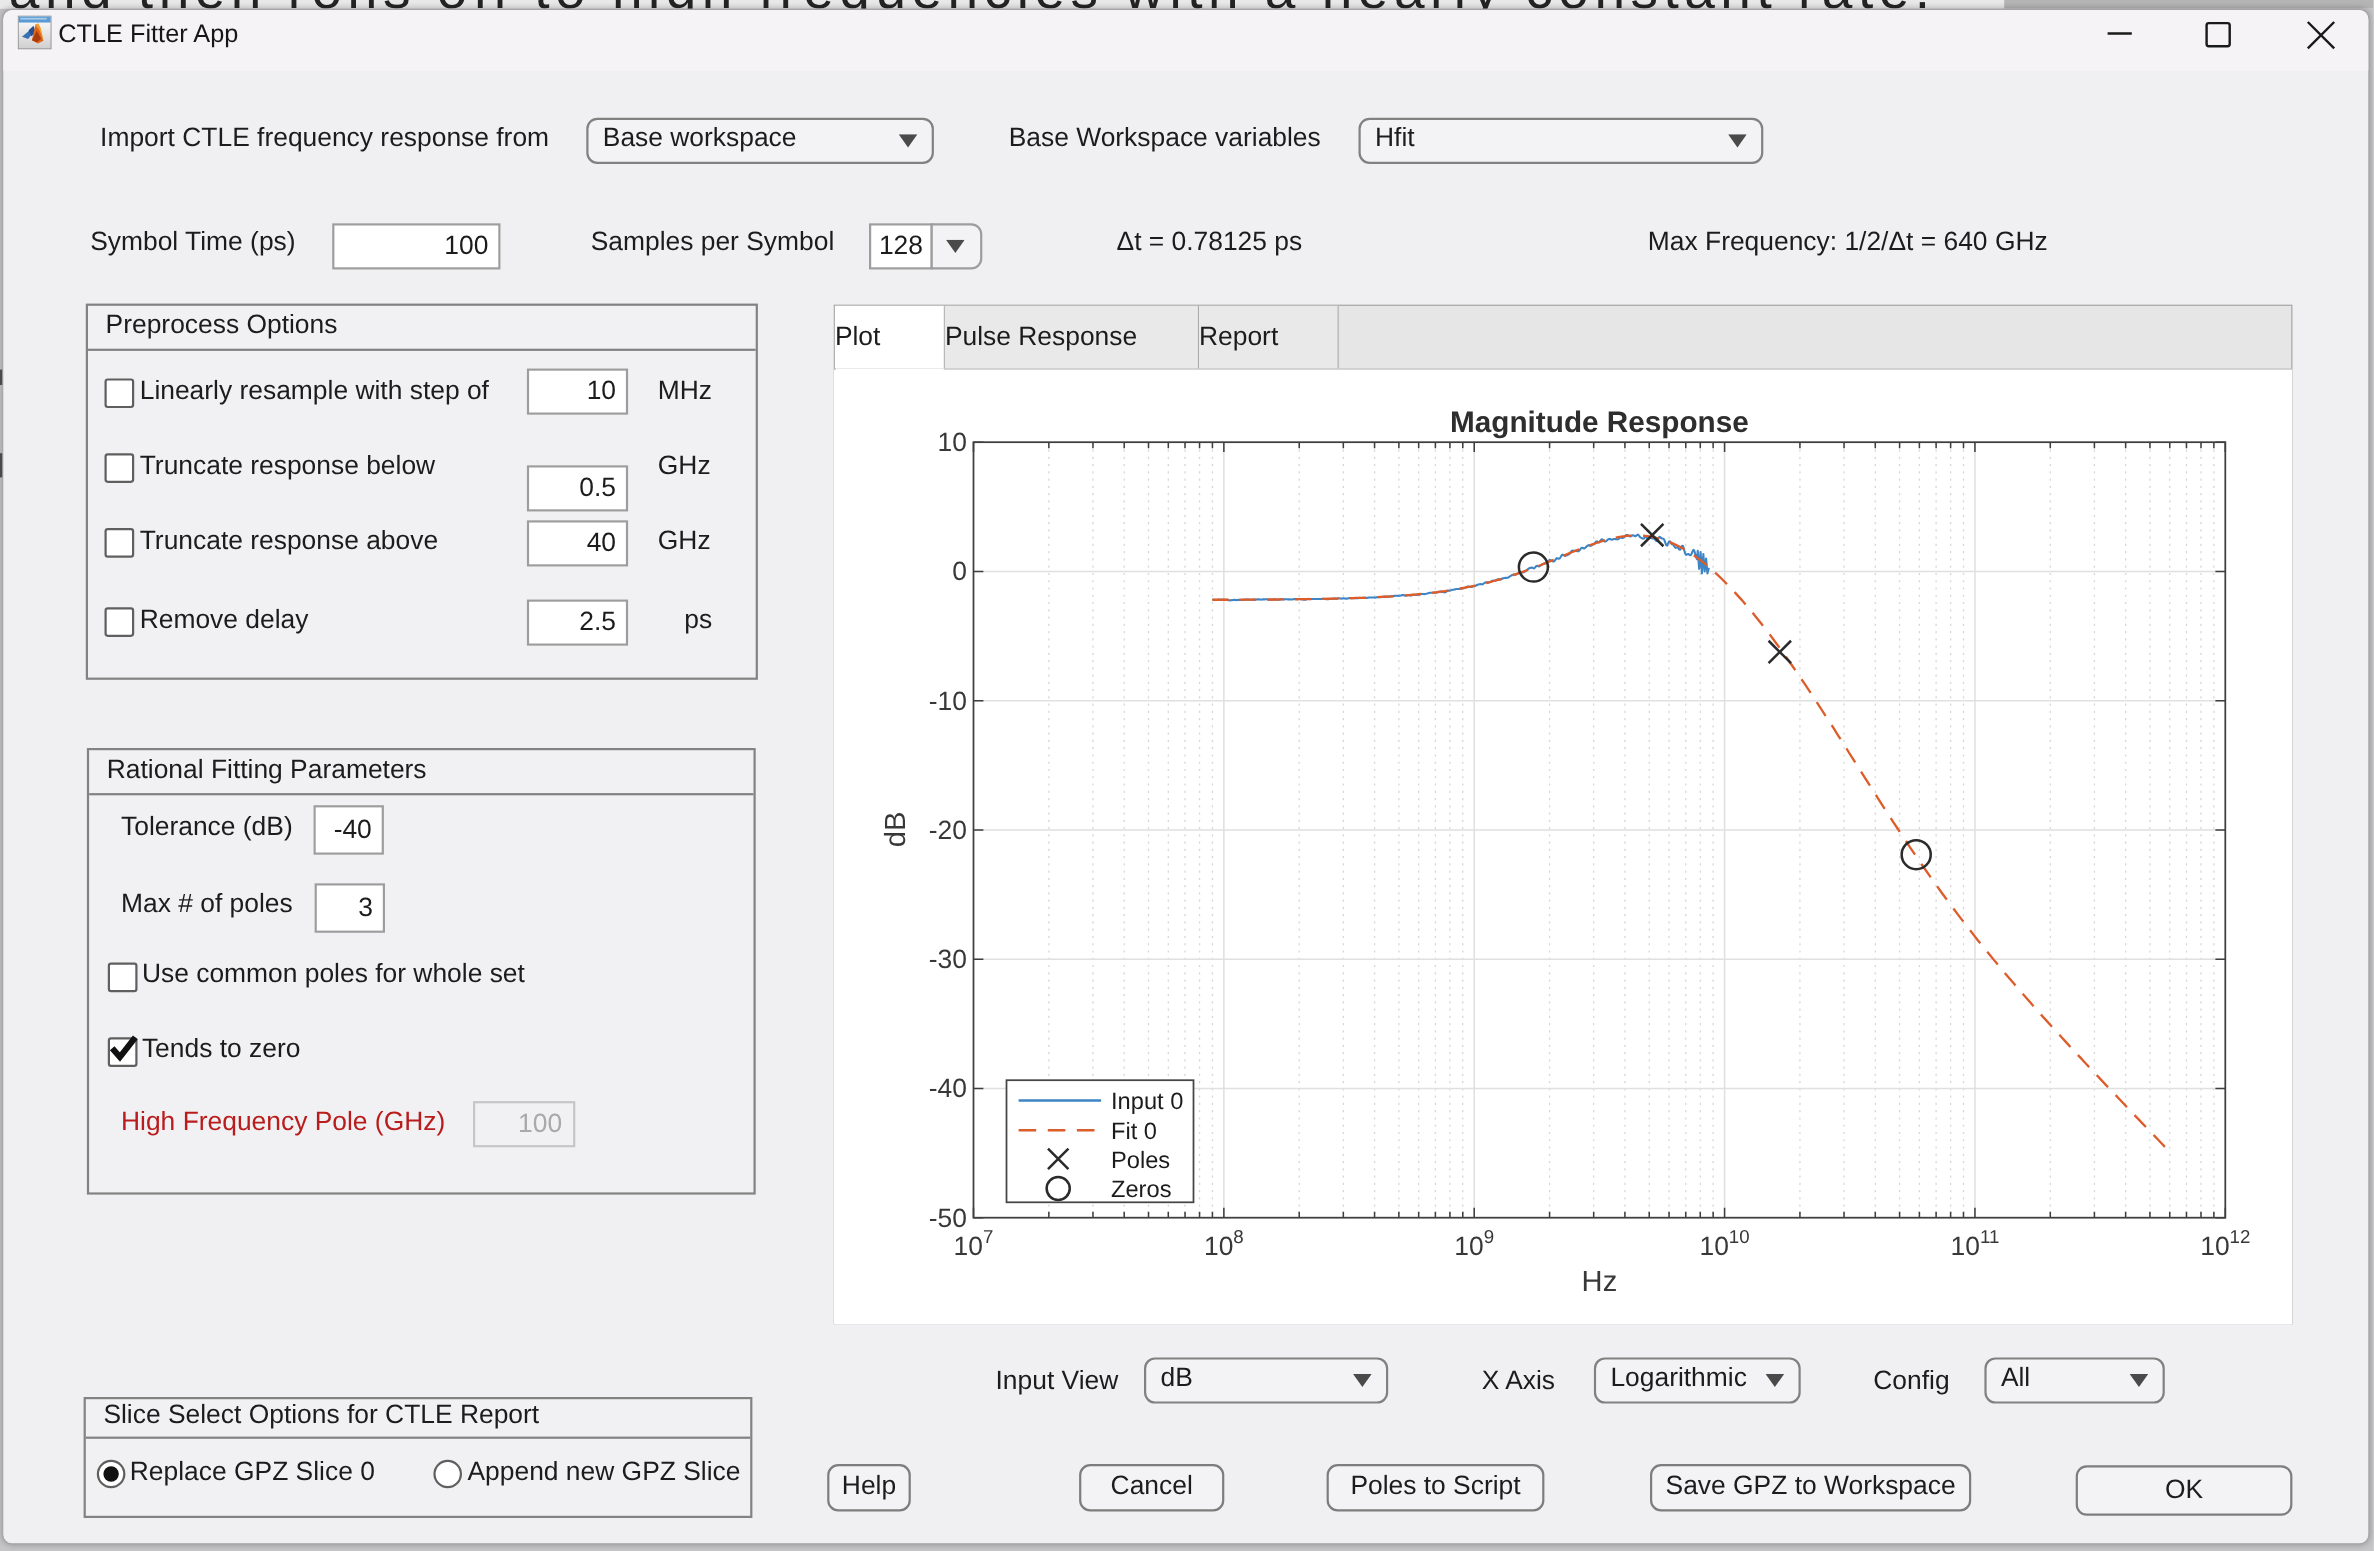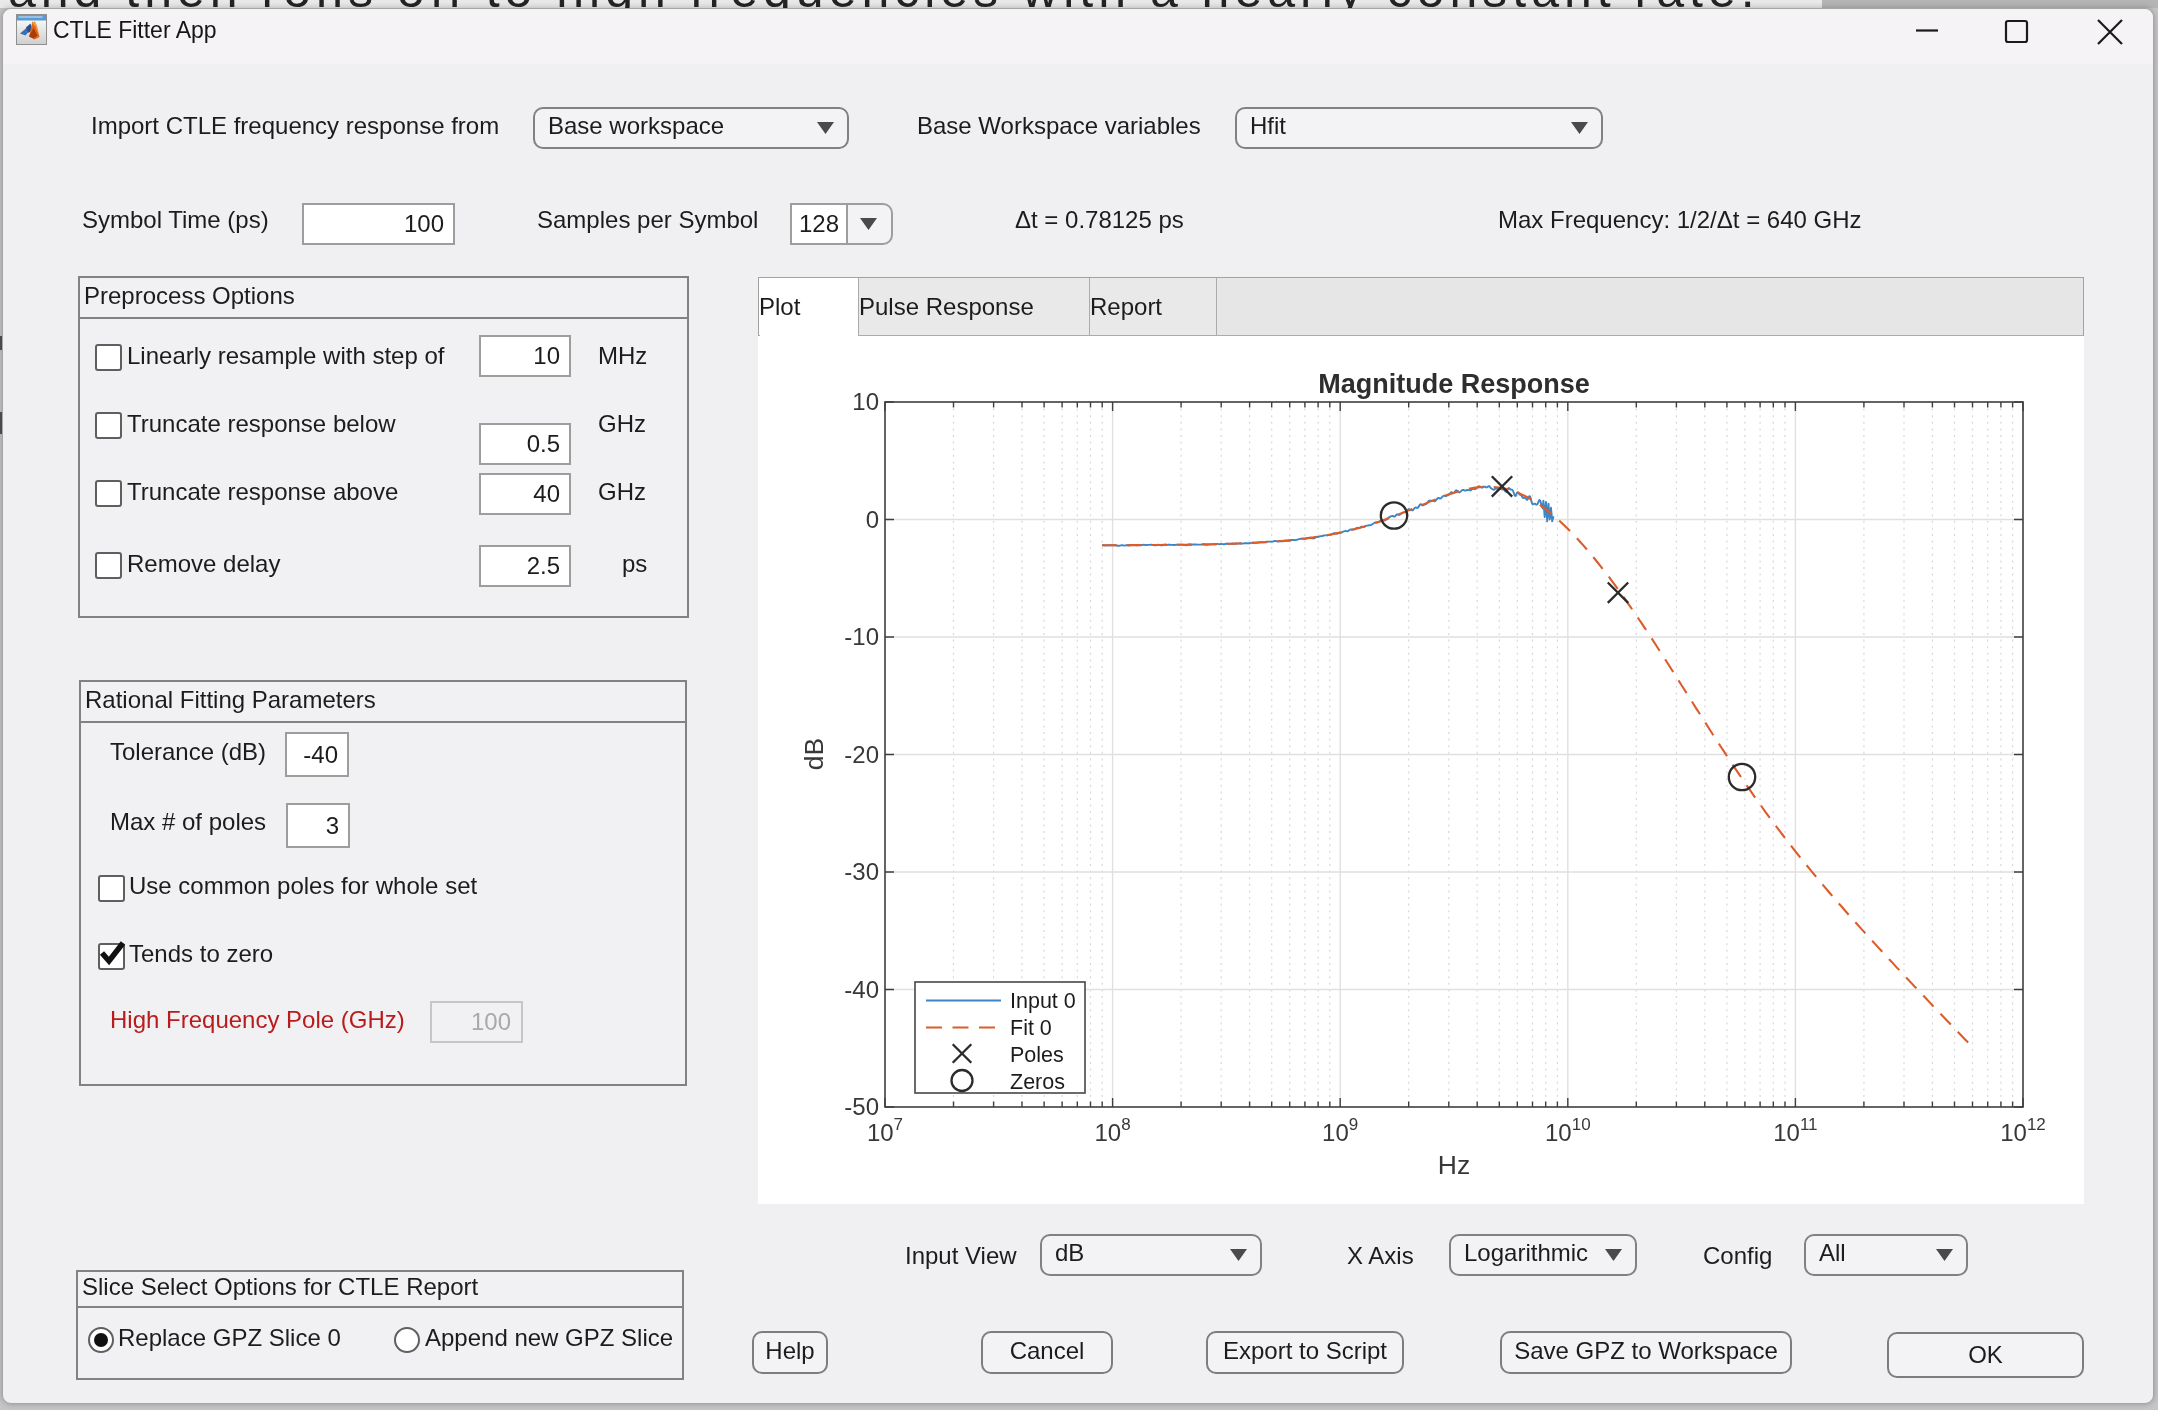--- a/index.html
+++ b/index.html
@@ -13,21 +13,21 @@
   #titlebar{position:absolute;left:0;top:0;width:100%;height:55px;background:#f5f3f6;border-radius:9px 9px 0 0}
   #title{position:absolute;left:50px;top:8px;font-size:23px;color:#161616}
   .lbl{position:absolute;font-size:24px;color:#1c1c1c;white-space:nowrap}
   .dd{position:absolute;height:42px;border:2px solid #818181;border-radius:10px;background:#f3f2f4;box-sizing:border-box}
   .dd .t{position:absolute;left:13px;top:3px;font-size:24px;white-space:nowrap}
   .dd svg{position:absolute;right:13px;top:13px}
   .field{position:absolute;background:#ffffff;border:2px solid #9d9d9d;font-size:24px;
          text-align:right;padding:0 9px 0 0;box-sizing:border-box;height:42px;line-height:38px}
   .panel{position:absolute;border:2px solid #828282;background:#f1f0f2;box-sizing:border-box}
   .ptitle{position:absolute;left:0;top:0;right:0;height:39px;border-bottom:2px solid #828282;
-          font-size:24px;line-height:35px;padding-left:4px}
+          font-size:24px;line-height:35px;padding-left:16px}
   .cb{position:absolute;width:27px;height:27px;background:#fff;border:2px solid #5f5f5f;border-radius:3px;box-sizing:border-box}
   .radio{position:absolute;width:26px;height:26px;background:#fff;border:2px solid #5f5f5f;border-radius:50%;box-sizing:border-box}
   .radio .dot{position:absolute;left:4px;top:4px;width:14px;height:14px;border-radius:50%;background:#111}
   .btn{position:absolute;height:43px;border:2px solid #7d7d7d;border-radius:10px;background:#f3f2f4;
        font-size:24px;text-align:center;box-sizing:border-box;line-height:36px}
   #tabgroup{position:absolute;left:755px;top:268px;width:1326px;height:927px;background:#e6e6e6;
             border:1px solid #a2a2a2;box-sizing:border-box}
   .tab{position:absolute;top:0;height:58px;box-sizing:border-box;border-right:1px solid #ababab;
        font-size:24px;text-align:left;line-height:58px;background:#e9e9e9;padding-right:22px}
   #tabpanel{position:absolute;left:0;top:58px;width:1324px;height:867px;background:#ffffff}
@@ -209,18 +209,18 @@
   <div class="lbl" style="left:1700px;top:1233px">Config</div>
   <div class="dd" style="left:1801px;top:1225px;width:164px">
       <div class="t">All</div>
     <svg width="17" height="13" viewBox="0 0 17 13">
         <polygon points="0,0 17,0 8.5,12" fill="#4a4a4a"></polygon>
       </svg>
     </div>
 
   <div class="btn" style="left:749px;top:1322px;width:76px">Help</div>
   <div class="btn" style="left:978px;top:1322px;width:132px">Cancel</div>
-  <div class="btn" style="left:1203px;top:1322px;width:198px">Export to Script</div>
+  <div class="btn" style="left:1203px;top:1322px;width:198px">Poles to Script</div>
   <div class="btn" style="left:1497px;top:1322px;width:292px">Save GPZ to Workspace</div>
   <div class="btn" style="left:1884px;top:1323px;width:197px;height:46px;line-height:42px">OK</div>
 </div>
 <div style="position:absolute;left:0;top:336px;width:2px;height:14px;background:#4a4a4a"></div>
 <div style="position:absolute;left:0;top:412px;width:2px;height:22px;background:#4a4a4a"></div>
 
 </body></html>

